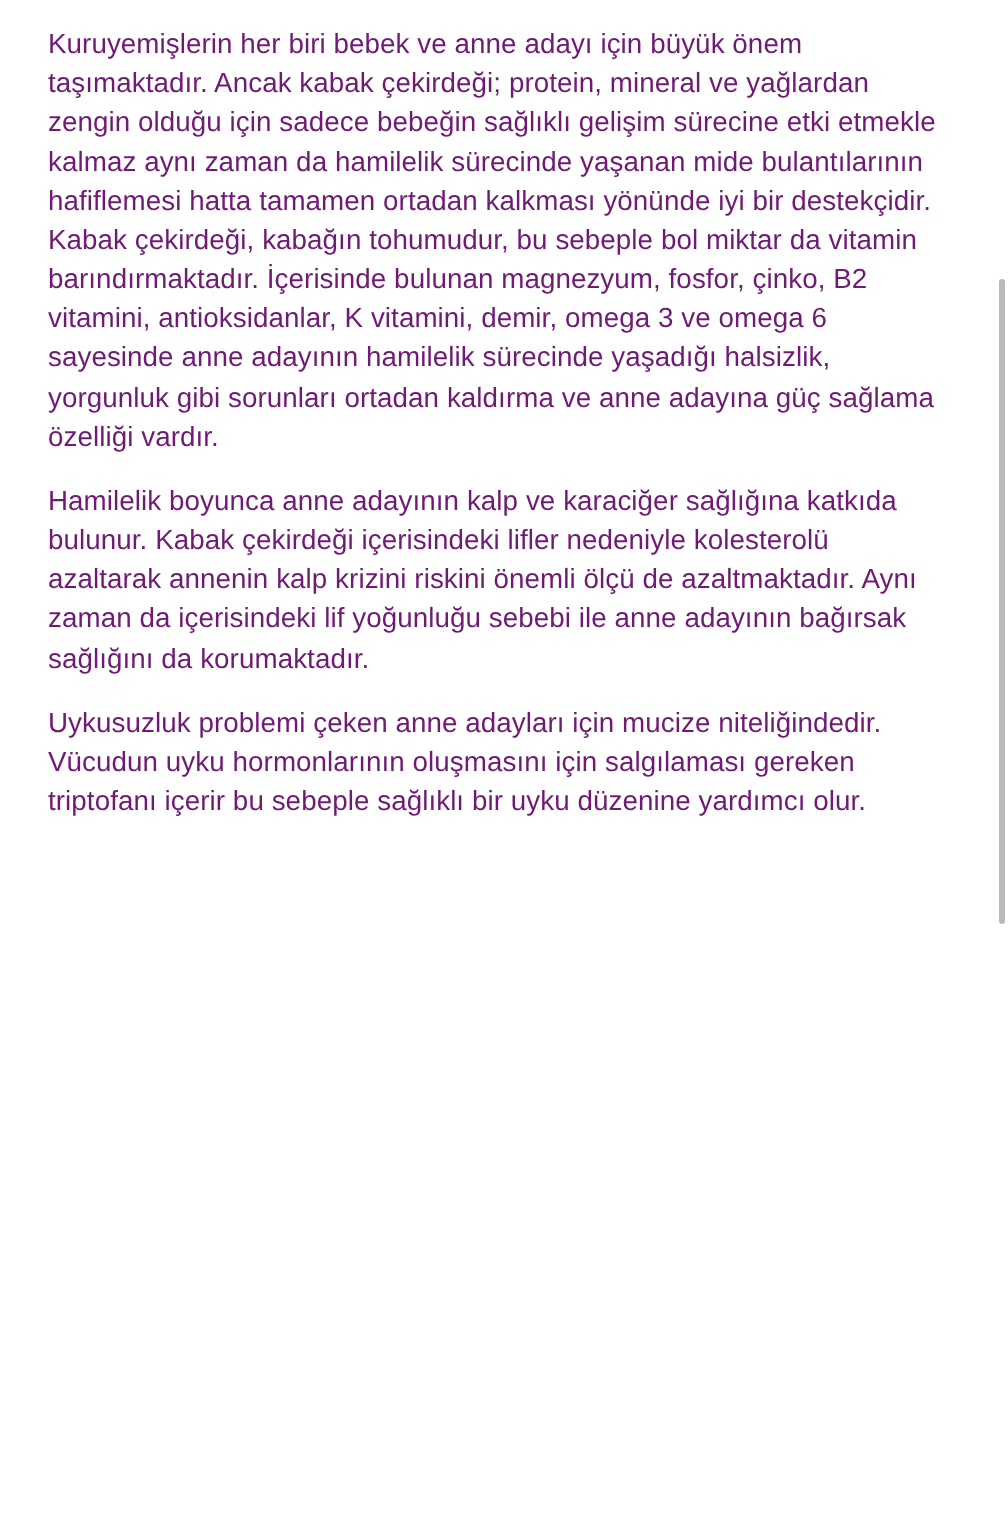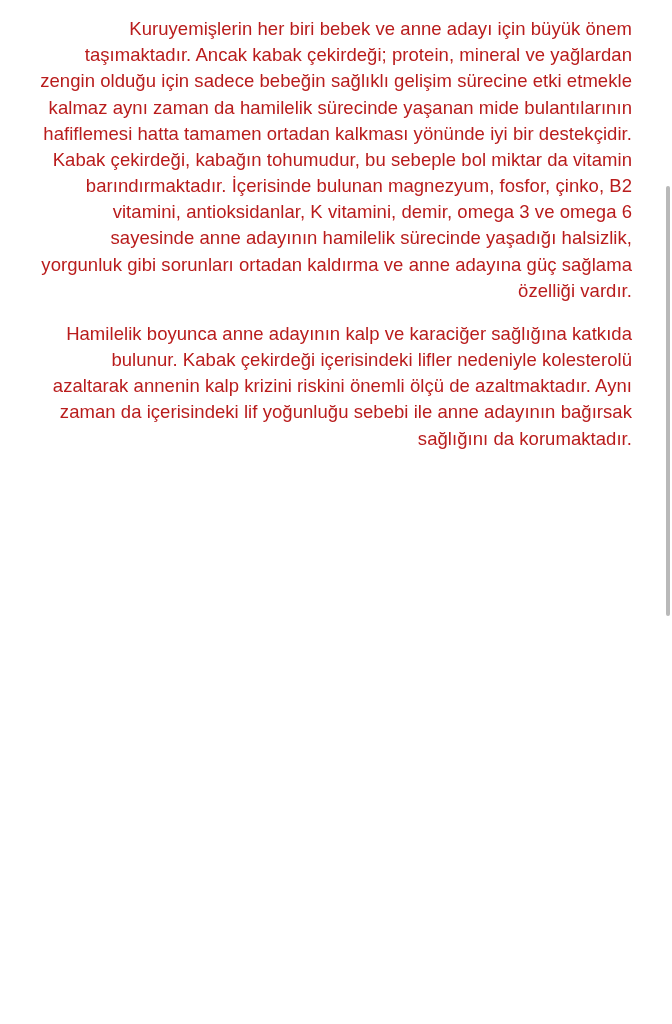--- a/index.html
+++ b/index.html
@@ -27,22 +27,22 @@
     line-height: 1.35;
     margin: 0 0 18px 0;
     font-weight: 400;
     color: #000;
     letter-spacing: 0.1px;
   }
   .para {
     font-size: 18.5px;
     line-height: 1.415;
     margin: 0 0 17px 0;
-    color: #b91c1c;
-    text-align: right;
+    color: #701a75;
+    text-align: left;
     letter-spacing: 0.05px;
     white-space: pre-wrap;
   }
   .para:last-child {
     margin-bottom: 0;
   }
   
   .scrollbar-track {
     position: absolute;
     top: 0;
@@ -61,17 +61,18 @@
     border-radius: 2px;
   }
 </style>
 </head>
 <body>
 
 <div class="page">
 
   <p class="para">Kuruyemişlerin her biri bebek ve anne adayı için büyük önem taşımaktadır. Ancak kabak çekirdeği; protein, mineral ve yağlardan zengin olduğu için sadece bebeğin sağlıklı gelişim sürecine etki etmekle kalmaz aynı zaman da hamilelik sürecinde yaşanan mide bulantılarının hafiflemesi hatta tamamen ortadan kalkması yönünde iyi bir destekçidir.  Kabak çekirdeği, kabağın tohumudur, bu sebeple bol miktar da vitamin barındırmaktadır. İçerisinde bulunan magnezyum, fosfor, çinko, B2 vitamini, antioksidanlar, K vitamini, demir, omega 3 ve omega 6 sayesinde anne adayının hamilelik sürecinde yaşadığı halsizlik, yorgunluk gibi sorunları ortadan kaldırma ve anne adayına güç sağlama özelliği vardır.</p>
   <p class="para">Hamilelik boyunca anne adayının kalp ve karaciğer sağlığına katkıda bulunur. Kabak çekirdeği içerisindeki lifler nedeniyle kolesterolü azaltarak annenin kalp krizini riskini önemli ölçü de azaltmaktadır. Aynı zaman da içerisindeki lif yoğunluğu sebebi ile anne adayının bağırsak sağlığını da korumaktadır.</p>
+  <p class="para">Uykusuzluk problemi çeken anne adayları için mucize niteliğindedir. Vücudun uyku hormonlarının oluşmasını için salgılaması gereken triptofanı içerir bu sebeple sağlıklı bir uyku düzenine yardımcı olur.</p>
 </div>
 
 <div class="scrollbar-track">
   <div class="scrollbar-thumb"></div>
 </div>
 
 </body></html>

